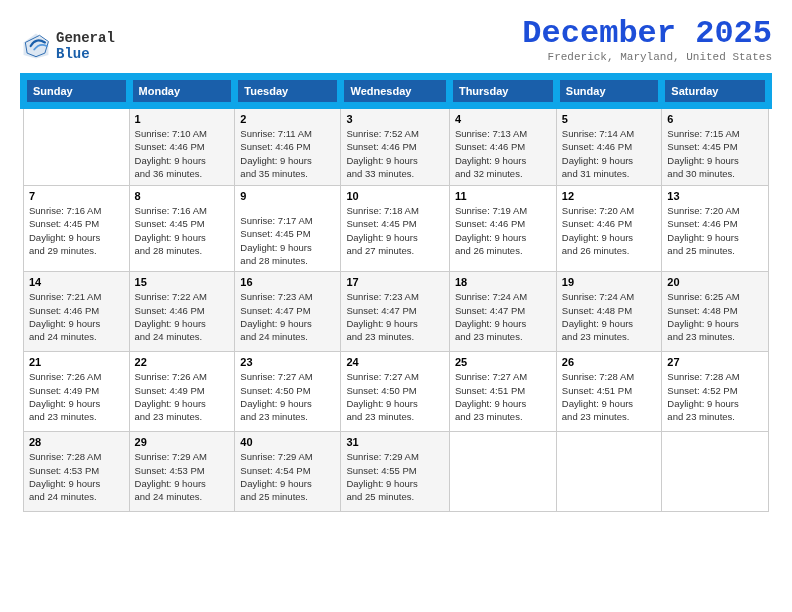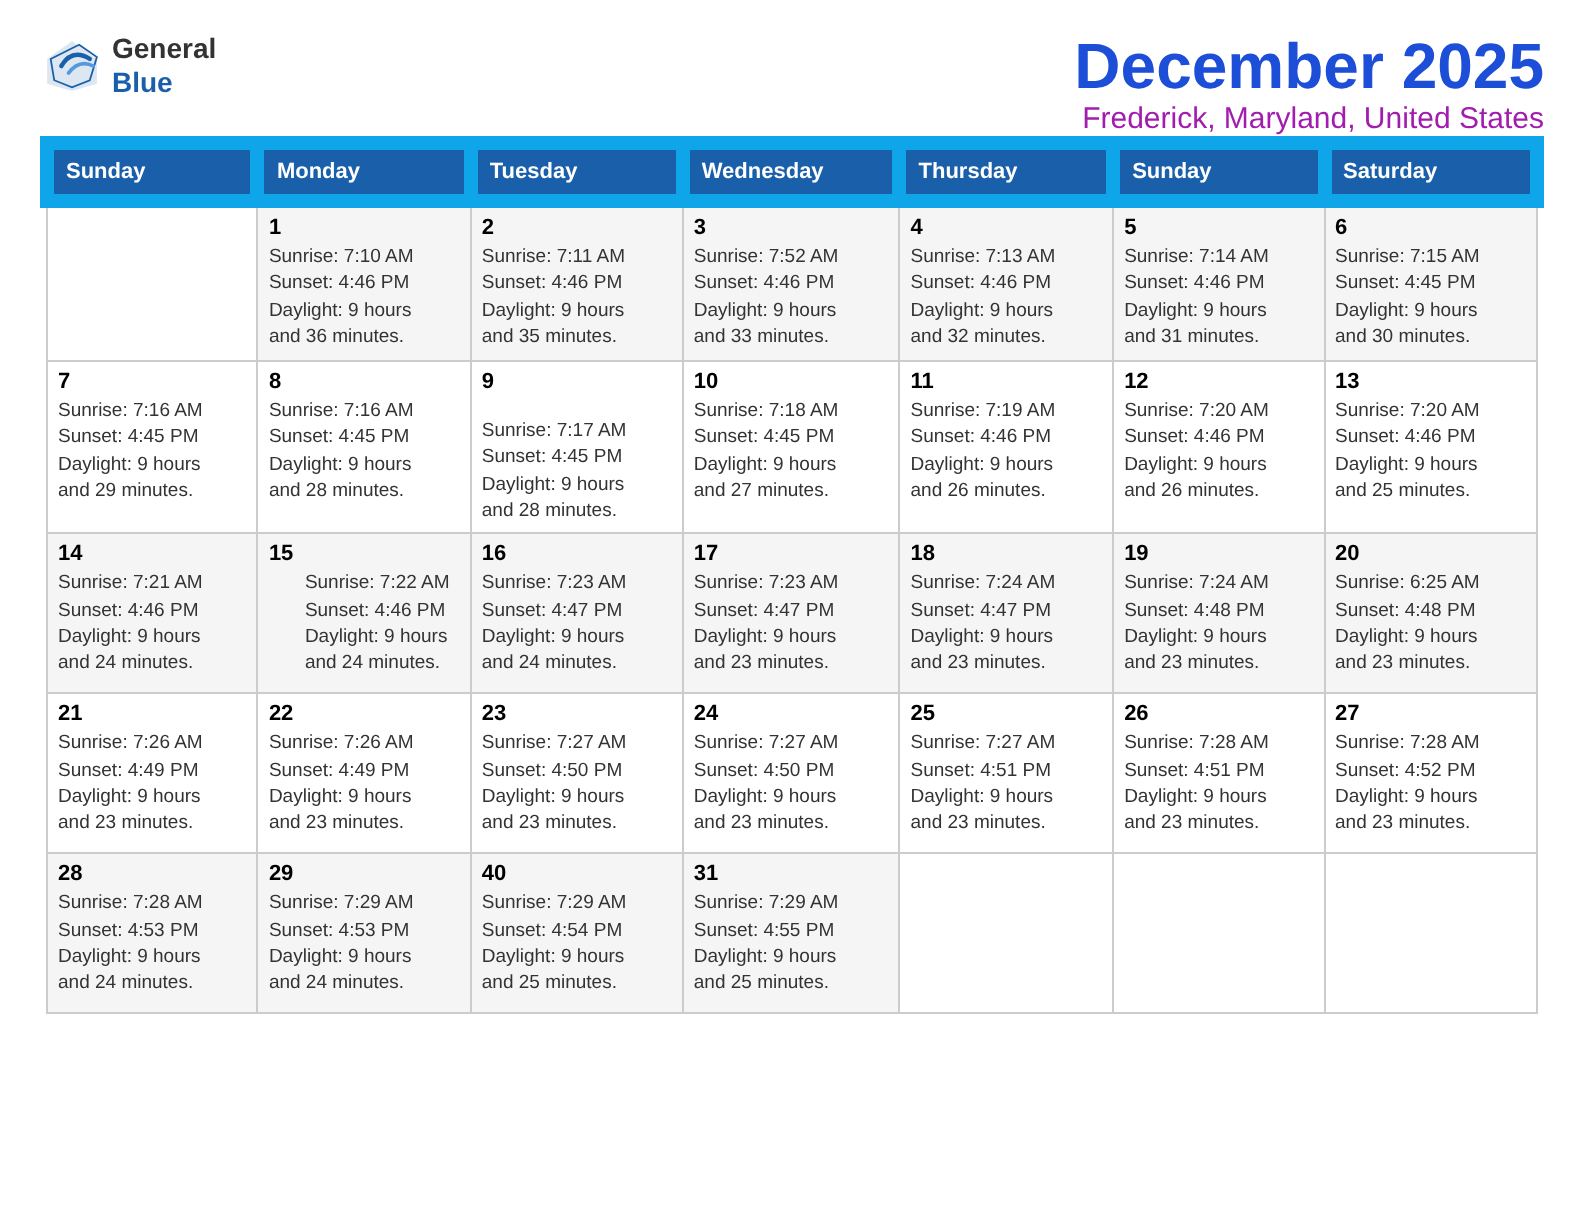--- a/index.html
+++ b/index.html
@@ -12,21 +12,23 @@
     }
     .page {
       width: 792px;
       height: 612px;
       padding: 16px 20px 12px 20px;
       background: #fff;
     }
     .header {
       display: flex;
       justify-content: space-between;
-      align-items: flex-start;
+      align-items: flex-end;
+      margin-bottom: 10px;
+      font-family: Liberation Mono, monospace;
     }
     .logo {
       display: flex;
       align-items: center;
       gap: 4px;
     }
     .logo-text {
       font-size: 14px;
       font-weight: bold;
       color: #333;
@@ -40,22 +42,22 @@
     .title-block {
       text-align: right;
     }
     .month-title {
       font-size: 32px;
       font-weight: bold;
       color: #1d4ed8;
       line-height: 1.1;
     }
     .location {
-      font-size: 15px;
-      color: #a21caf;
+      font-size: 11px;
+      color: #737373;
     }
     .calendar {
       width: 100%;
       border-collapse: collapse;
       font-size: 10px;
     }
     .calendar thead tr th {
       background: #1a5faa;
       color: #fff;
       text-align: left;
@@ -228,21 +230,21 @@
         <tr>
           <td>
             <span class="day-num">14</span>
             <div class="day-info" style="white-space: pre-line;">Sunrise: 7:21 AM
 Sunset: 4:46 PM
 Daylight: 9 hours
 and 24 minutes.</div>
           </td>
           <td>
             <span class="day-num">15</span>
-            <div class="day-info" style="white-space: pre-line; margin-left: 18px;">Sunrise: 7:22 AM
+            <div class="day-info" style="white-space: pre-line;">Sunrise: 7:22 AM
 Sunset: 4:46 PM
 Daylight: 9 hours
 and 24 minutes.</div>
           </td>
           <td>
             <span class="day-num">16</span>
             <div class="day-info" style="white-space: pre-line;">Sunrise: 7:23 AM
 Sunset: 4:47 PM
 Daylight: 9 hours
 and 24 minutes.</div>

